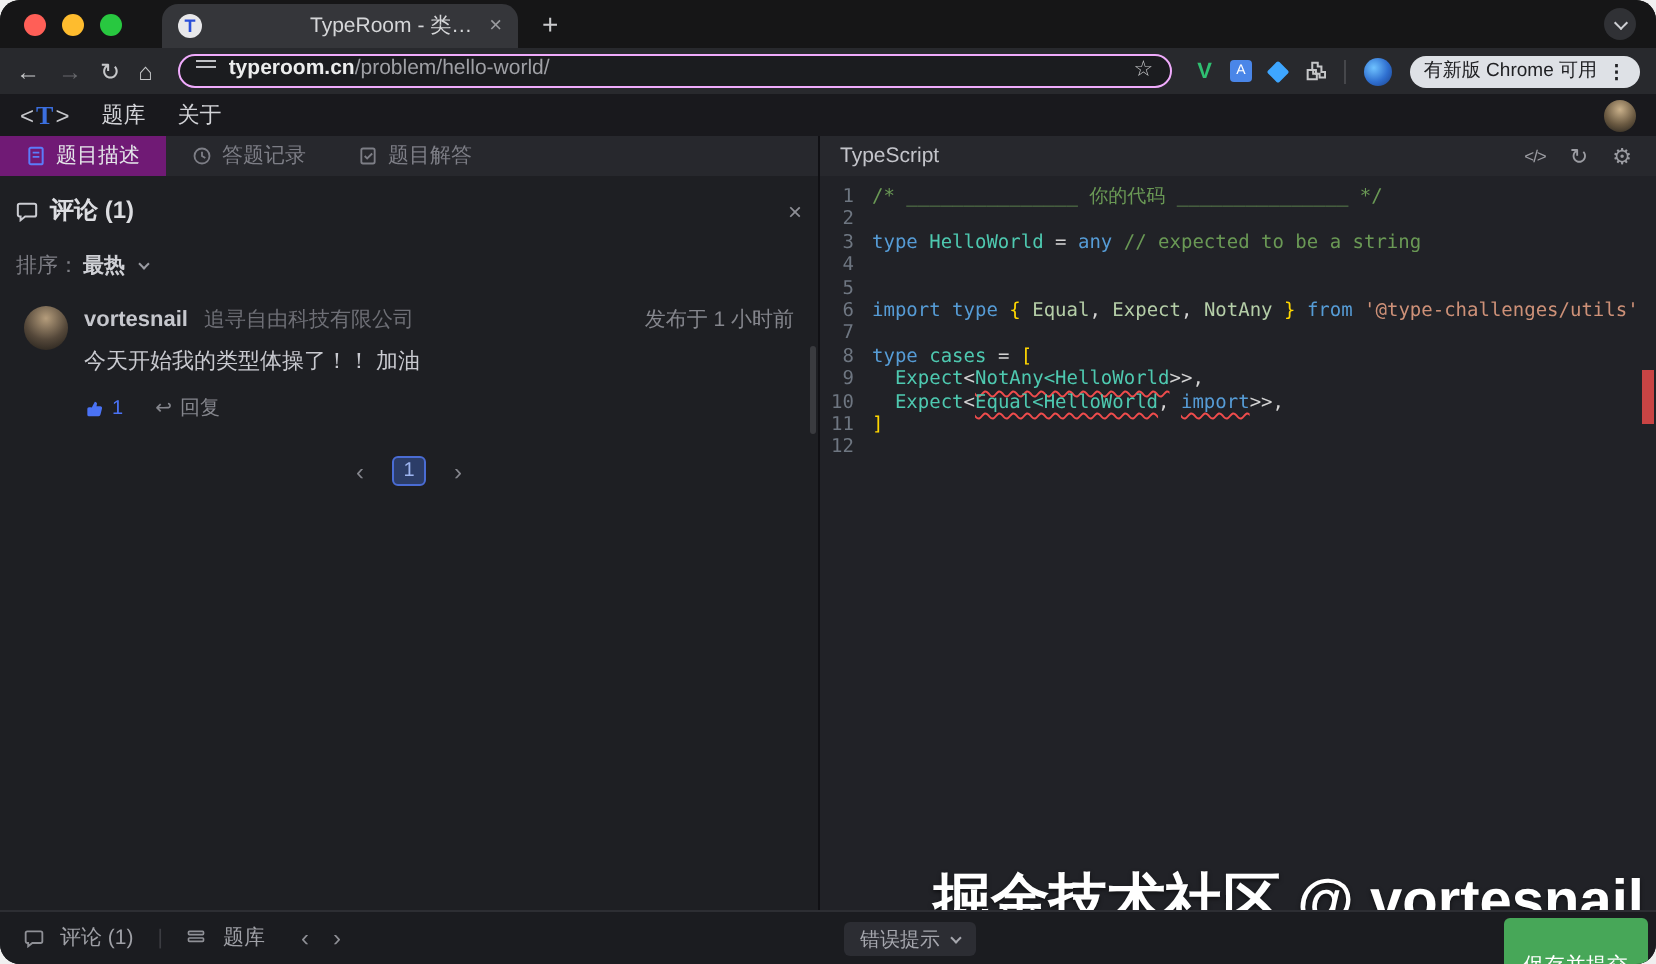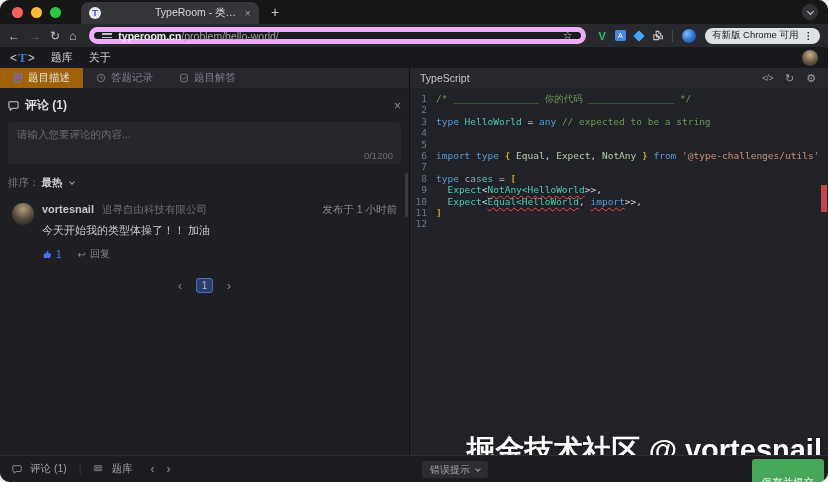--- a/index.html
+++ b/index.html
@@ -16,21 +16,21 @@
   .btab-title { flex:1; font-size:10.5px; color:#d5d6d8; white-space:nowrap; overflow:hidden; text-overflow:ellipsis;margin-left:48px; }
   .btab-close { color:#9a9b9f; font-size:11px; line-height:1; }
   .newtab { color:#c9cacc; font-size:14px; margin:0 0 4px 12px; }
   .win-chev { position:absolute; right:10px; top:4px; width:16px; height:16px; border-radius:50%; background:#303135; display:flex; align-items:center; justify-content:center; }
   .chev { width:5px; height:5px; border-right:1.4px solid #cfd0d4; border-bottom:1.4px solid #cfd0d4; transform:rotate(45deg); margin-top:-2px; display:inline-block; }
 
   
   .toolbar { height:23px; background:#28292d; display:flex; align-items:center; padding:0 8px; gap:9px; }
   .ticon { color:#c6c7c9; font-size:12px; line-height:1; }
   .ticon.dim { color:#66676b; }
-  .urlbar { flex:1; height:17px; margin:0 4px; background:#1b1c1f; border:5px solid #f0abfc; border-radius:9px; display:flex; align-items:center; padding:0 8px; gap:6px; }
+  .urlbar { flex:1; height:17px; margin:0 4px; background:#1b1c1f; border:1px solid #f0abfc; border-radius:9px; display:flex; align-items:flex-start; padding:0 8px; gap:6px; }
   .tune { display:inline-block; width:10px; }
   .tune span { display:block; height:1.2px; background:#c0c1c5; margin:2px 0; position:relative; }
   .url-text { flex:1; font-size:10.5px; white-space:nowrap; overflow:hidden; }
   .url-host { color:#eceded; font-weight:bold; }
   .url-path { color:#9fa0a5; }
   .star { color:#c6c7c9; font-size:11px; }
   .ext { display:flex; align-items:center; gap:9px; }
   .vue-icon { color:#2fbf71; font-weight:bold; font-size:11px; }
   .tr-icon { width:11px; height:11px; background:#4a86e8; border-radius:2px; color:#fff; font-size:7px; display:flex; align-items:center; justify-content:center; }
   .gem-icon { width:8px; height:8px; background:#3ea6ff; transform:rotate(45deg); border-radius:1px; }
@@ -47,21 +47,21 @@
   .logo .t { color:#3b6fe0; font-family:"Liberation Serif",serif; font-weight:bold; font-size:13px; margin:0 1px; }
   .navlink { font-size:11px; color:#d2d3d7; }
   .nav-spacer { flex:1; }
   .nav-av { width:16px; height:16px; border-radius:50%; background:radial-gradient(circle at 50% 30%, #c9b08a, #6b5a42 55%, #23201b); }
 
   
   .main { display:flex; height:387px; }
   .left-panel { width:410px; background:#1e1f23; border-right:1px solid #101014; position:relative; }
   .ltabs { height:20px; background:#27282d; display:flex; }
   .ltab { display:flex; align-items:center; gap:5px; padding:0 13px; font-size:10.5px; color:#7d7e86; }
-  .ltab.active { background:#a16207; color:#e4e5e9; }
+  .ltab.active { background:#701a75; color:#e4e5e9; }
   .ltab svg { flex-shrink:0; }
 
   .drawer { padding:9px 8px 0 8px; position:relative; }
   .c-header { display:flex; align-items:center; gap:6px; }
   .c-title { font-size:12px; font-weight:bold; color:#dcdde1; }
   .c-close { margin-left:auto; color:#8e8f96; font-size:12px; line-height:1; }
   .c-input { position:relative; margin-top:8px; height:42px; background:#26272c; border-radius:4px; }
   .c-input textarea { width:100%; height:100%; background:transparent; border:none; resize:none; padding:6px 9px; font-size:10.5px; color:#c9cad0; font-family:"Liberation Sans",sans-serif; outline:none; }
   .c-input textarea::placeholder { color:#6b6c73; }
   .c-counter { position:absolute; bottom:3px; right:8px; font-size:9.5px; color:#6b6c73; }
@@ -216,24 +216,20 @@
 
       <div class="drawer">
         <div class="c-header">
           <svg width="11" height="11" viewBox="0 0 12 12">
               <path d="M2 2h8a1 1 0 011 1v5a1 1 0 01-1 1H5l-2.5 2V9H2a1 1 0 01-1-1V3a1 1 0 011-1z" fill="none" stroke="#cbccd2" stroke-width="1.1"></path>
             </svg>
           <span class="c-title">评论 (1)</span>
           <span class="c-close">×</span>
         </div>
 
-        <div class="c-input">
-          <textarea placeholder="请输入您要评论的内容..." style=""></textarea>
-          <span class="c-counter">0/1200</span>
-        </div>
 
 
         <div class="sortrow">
           <span class="sort-label">排序：</span>
           <span class="sort-value">最热</span>
           <span class="sort-chev"></span>
         </div>
 
         <div class="comment">
           <span class="cm-av"></span>

